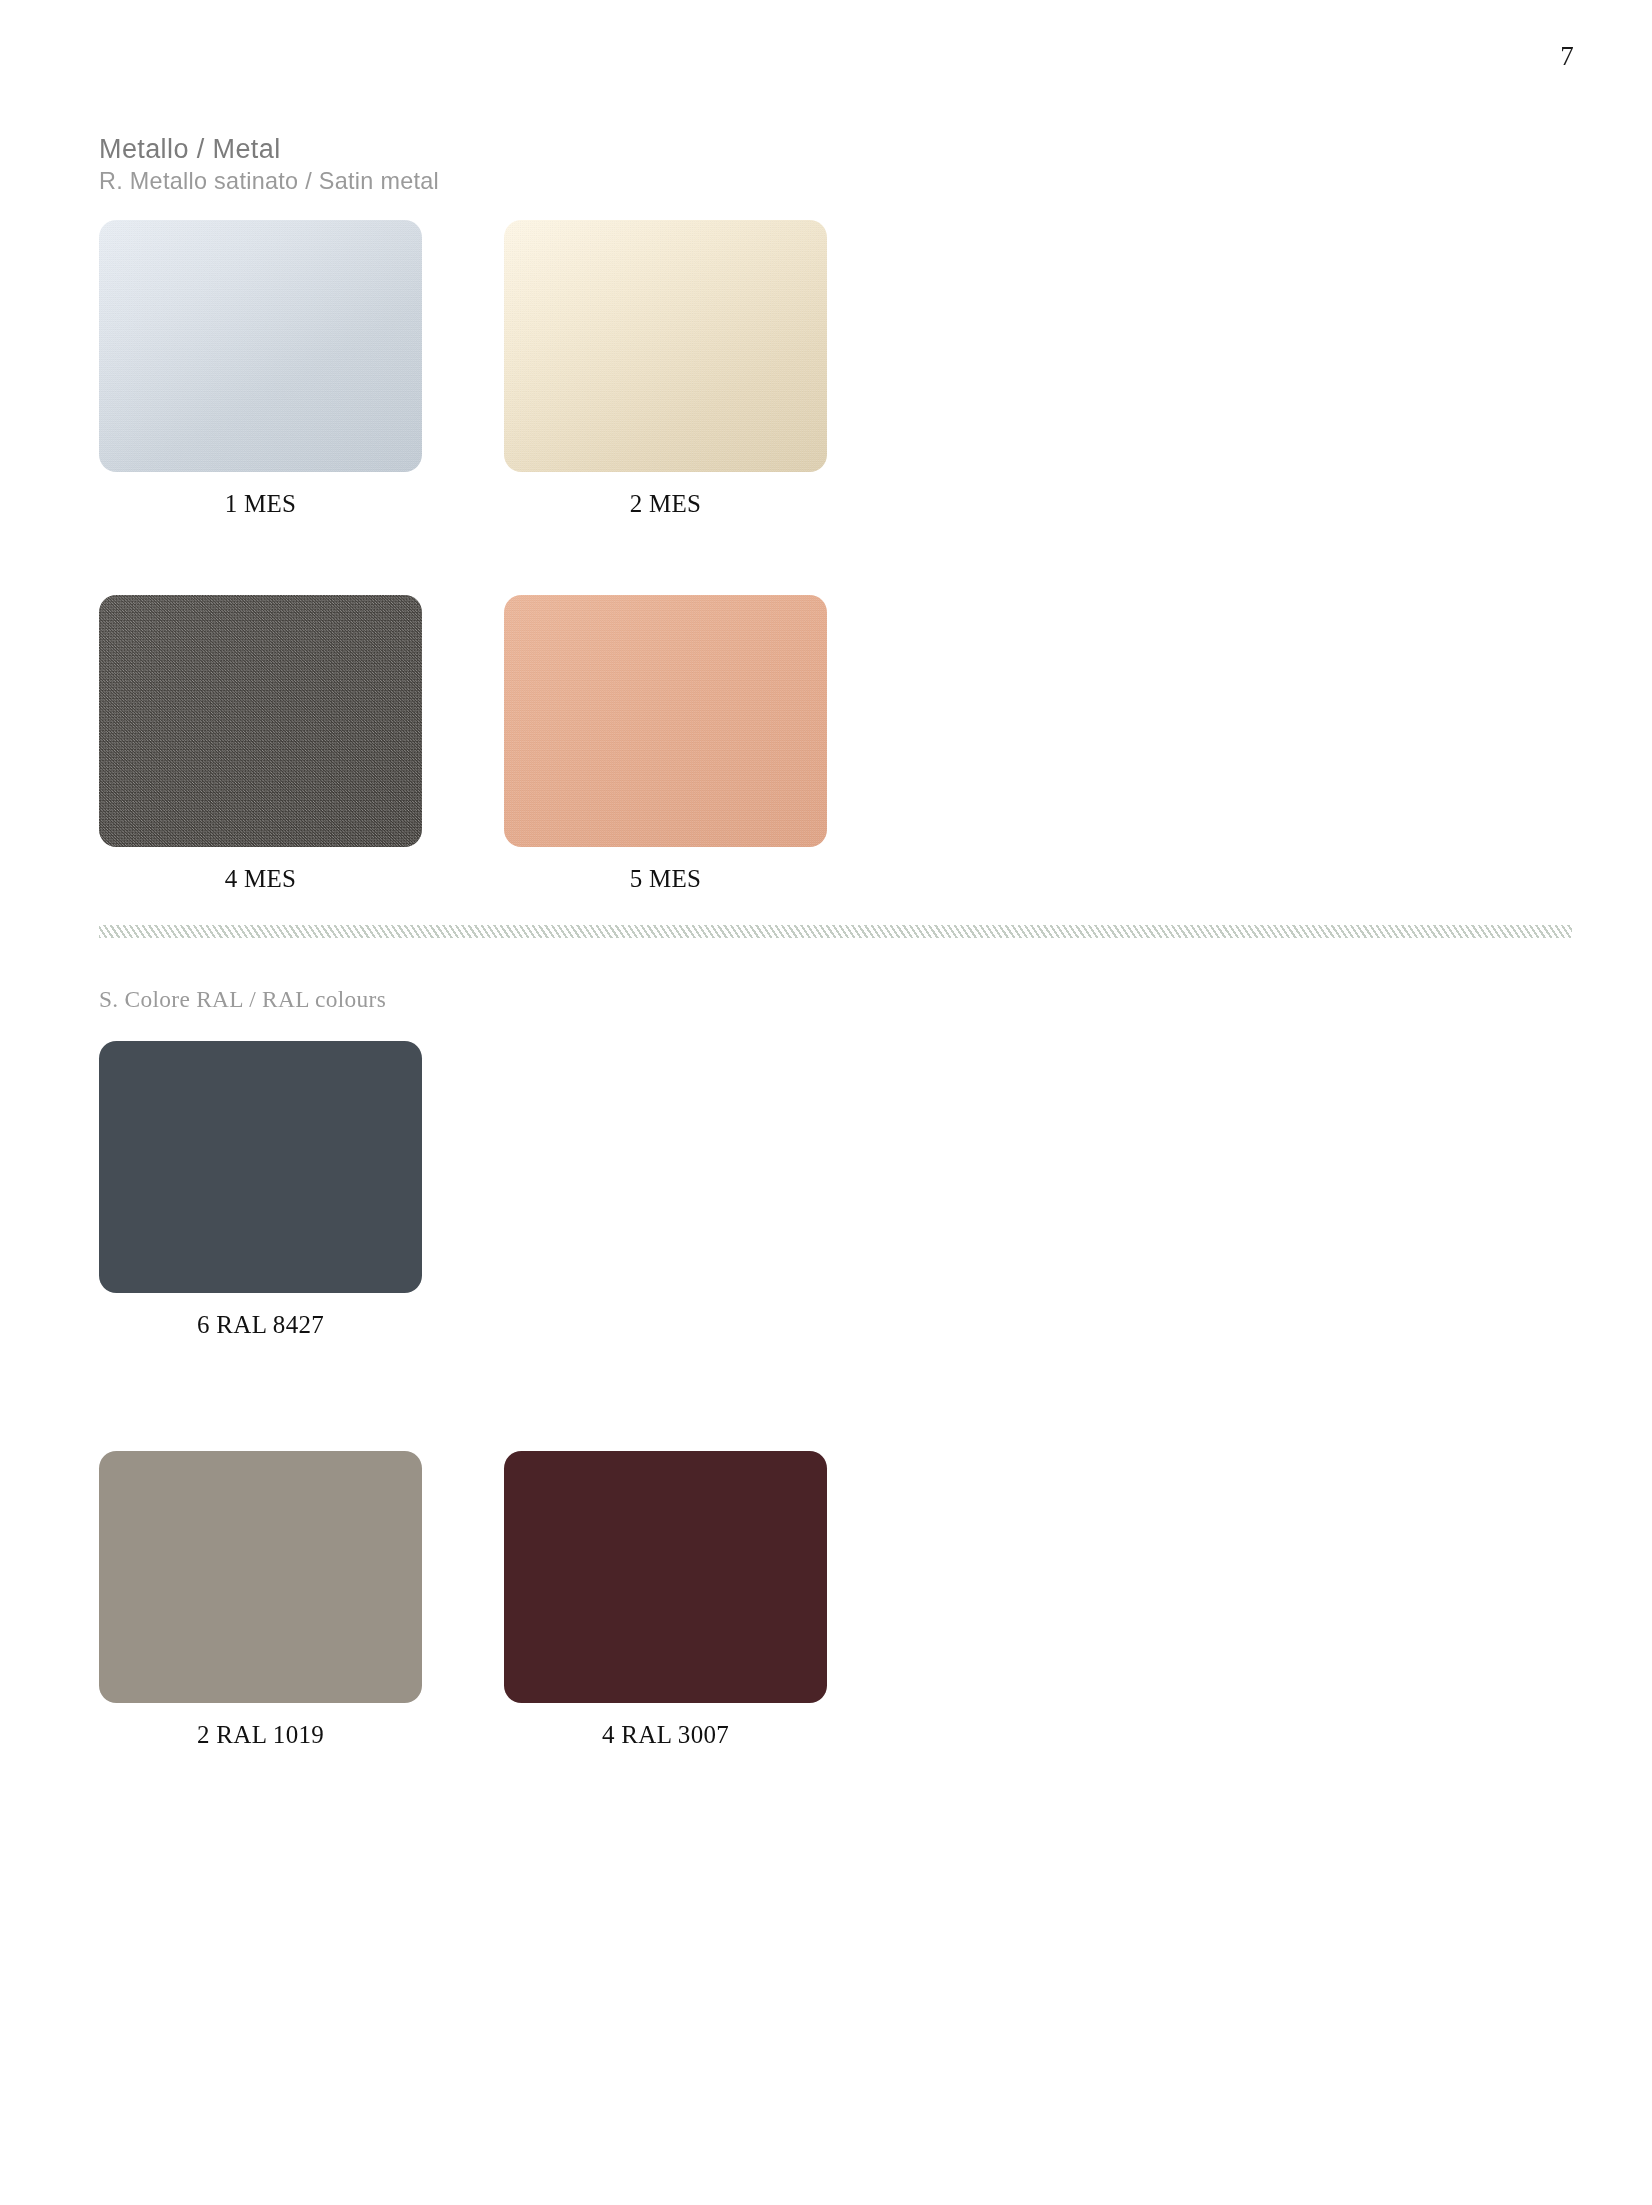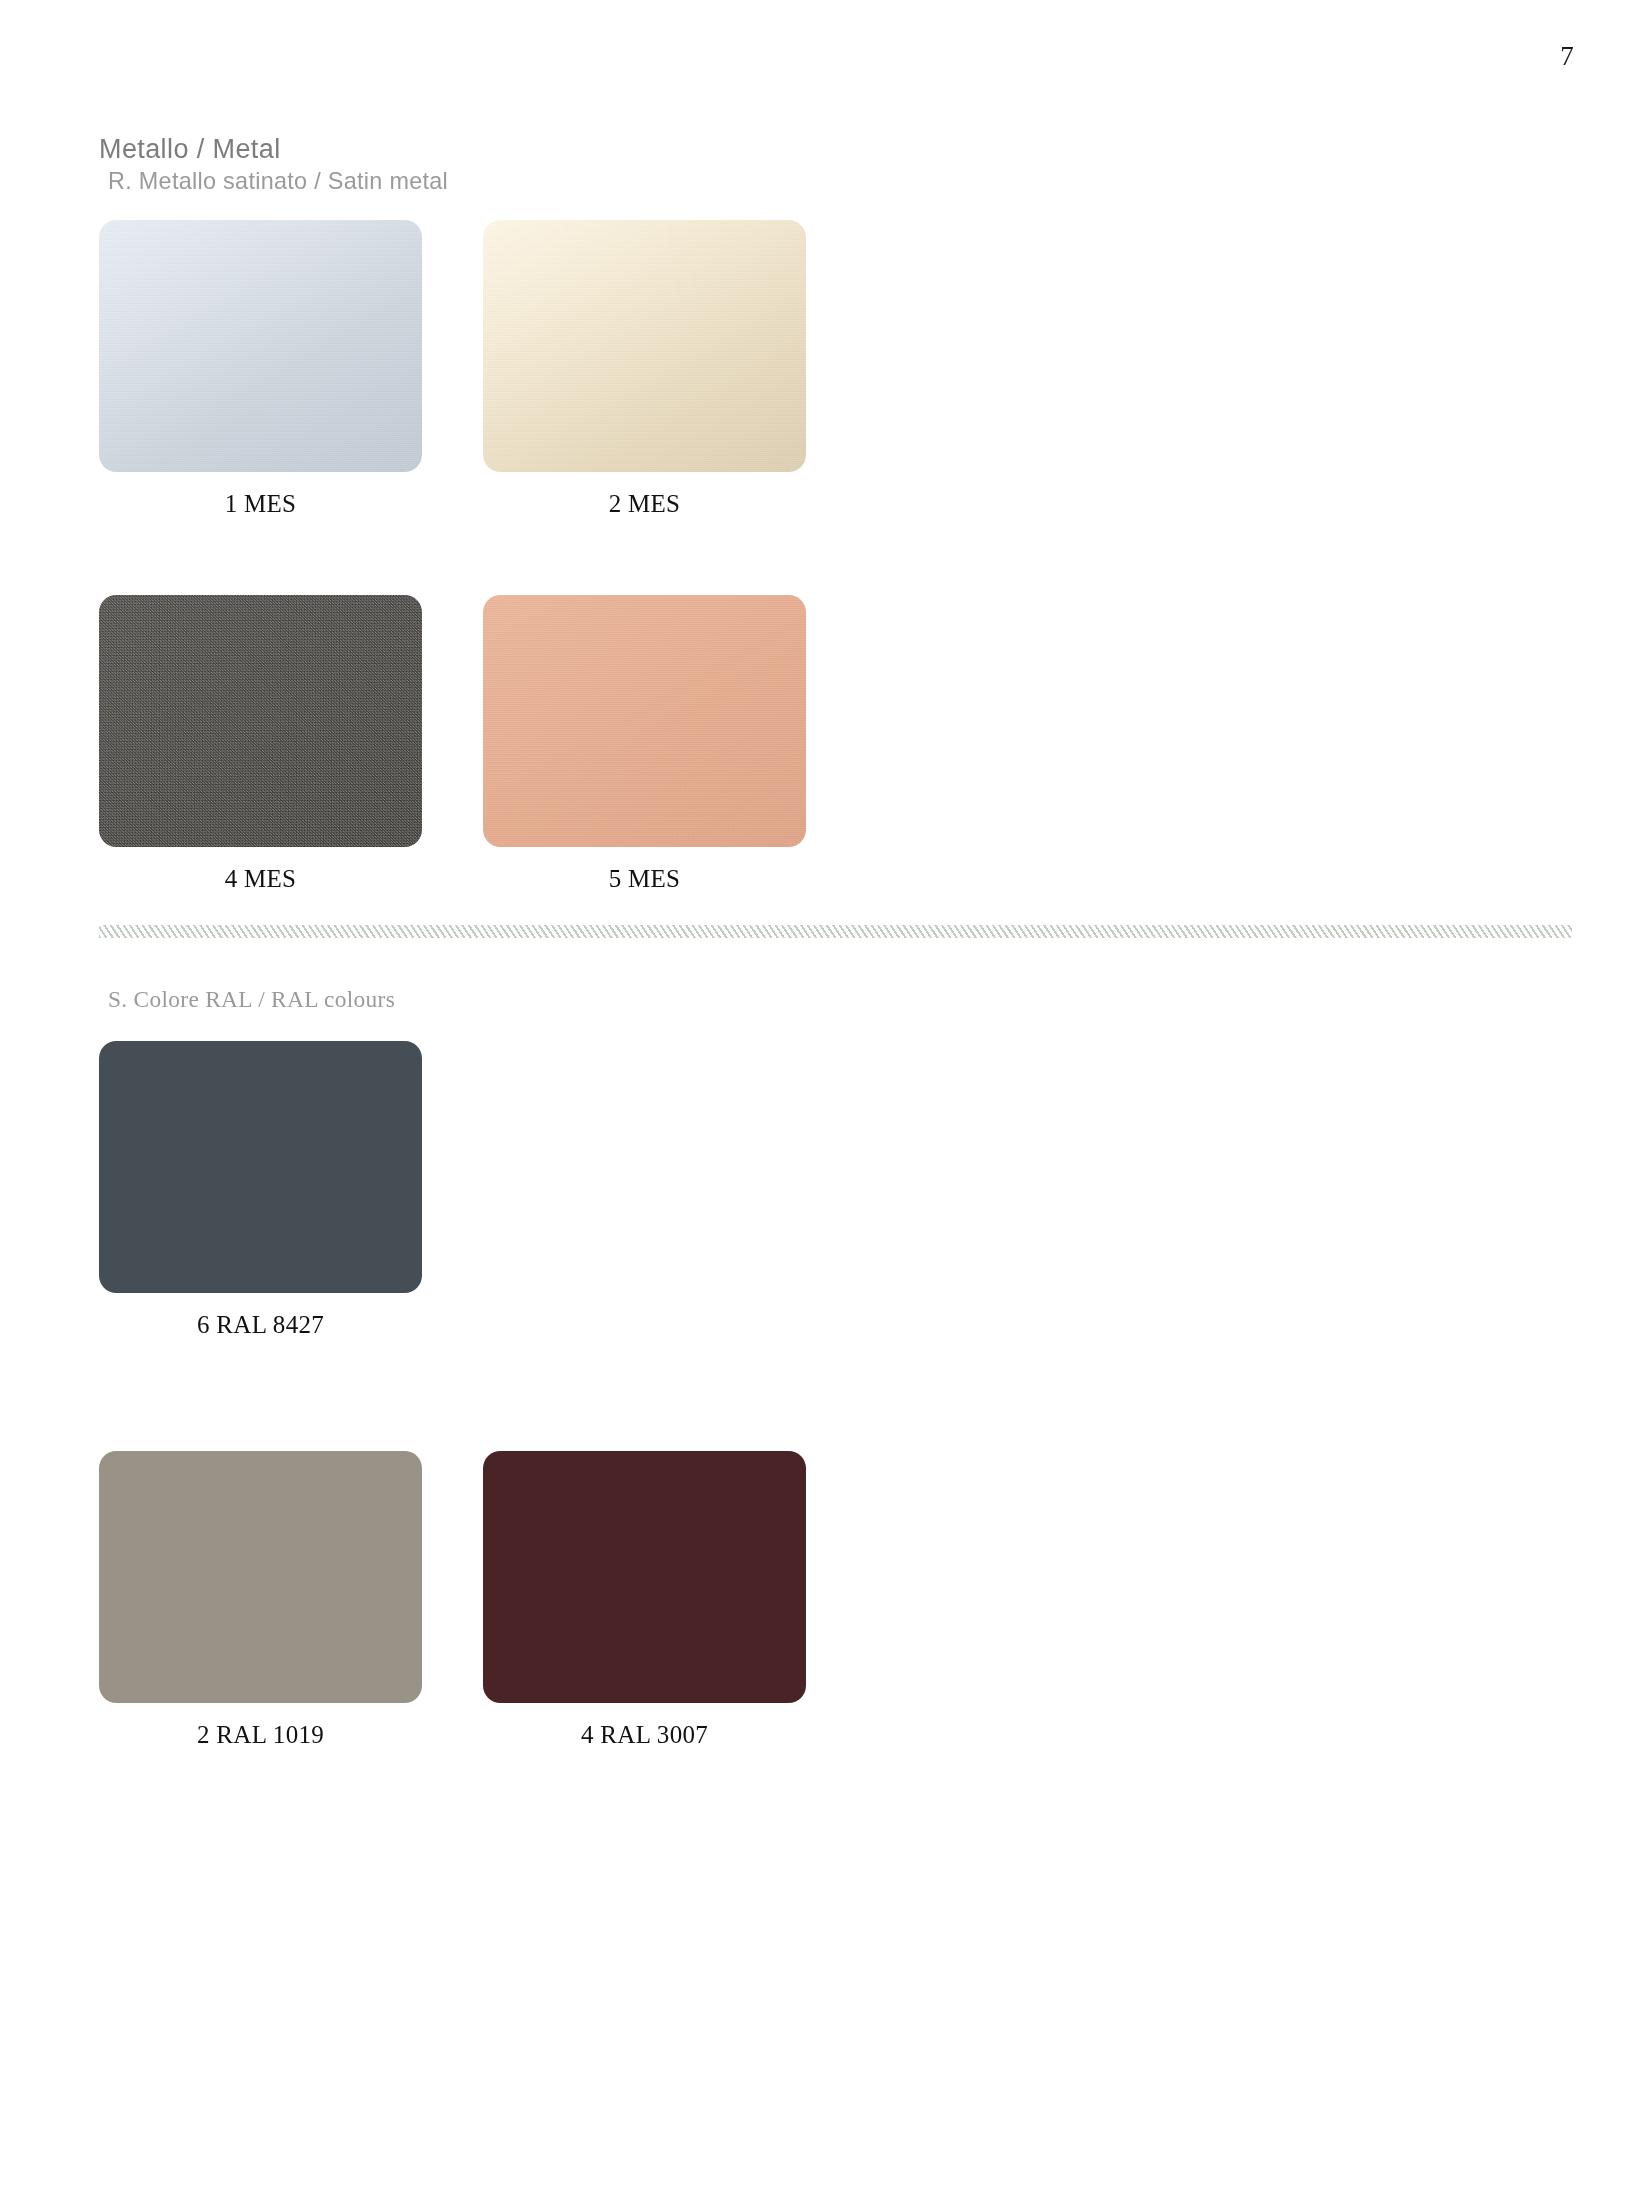--- a/index.html
+++ b/index.html
@@ -44,35 +44,34 @@
     margin-top: 35px;
   }
   .subsection-title {
     position: absolute;
     left: 99px;
     font-family: "Liberation Sans", sans-serif;
     font-size: 23.4px;
     font-weight: 400;
     color: #9a9a9a;
     letter-spacing: 0.3px;
-    margin-left: 9px;
   }
 
   #metal-heading    { top: 99px; }
   #metal-subheading { top: 168px; }
   #ral-subheading   { top: 986px; font-family: Liberation Serif, serif; }
 
   
   .swatch-grid {
     position: absolute;
     left: 99px;
     width: 1095px;
     display: grid;
     grid-template-columns: repeat(3, 323px);
-    column-gap: 61px;
+    column-gap: 82px;
   }
   #metal-row-1 { top: 220px; }
   #metal-row-2 { top: 595px; }
   #ral-row-1   { top: 1041px; }
   #ral-row-2   { top: 1451px; }
 
   .swatch-cell {
     width: 323px;
   }
   .swatch-chip {

